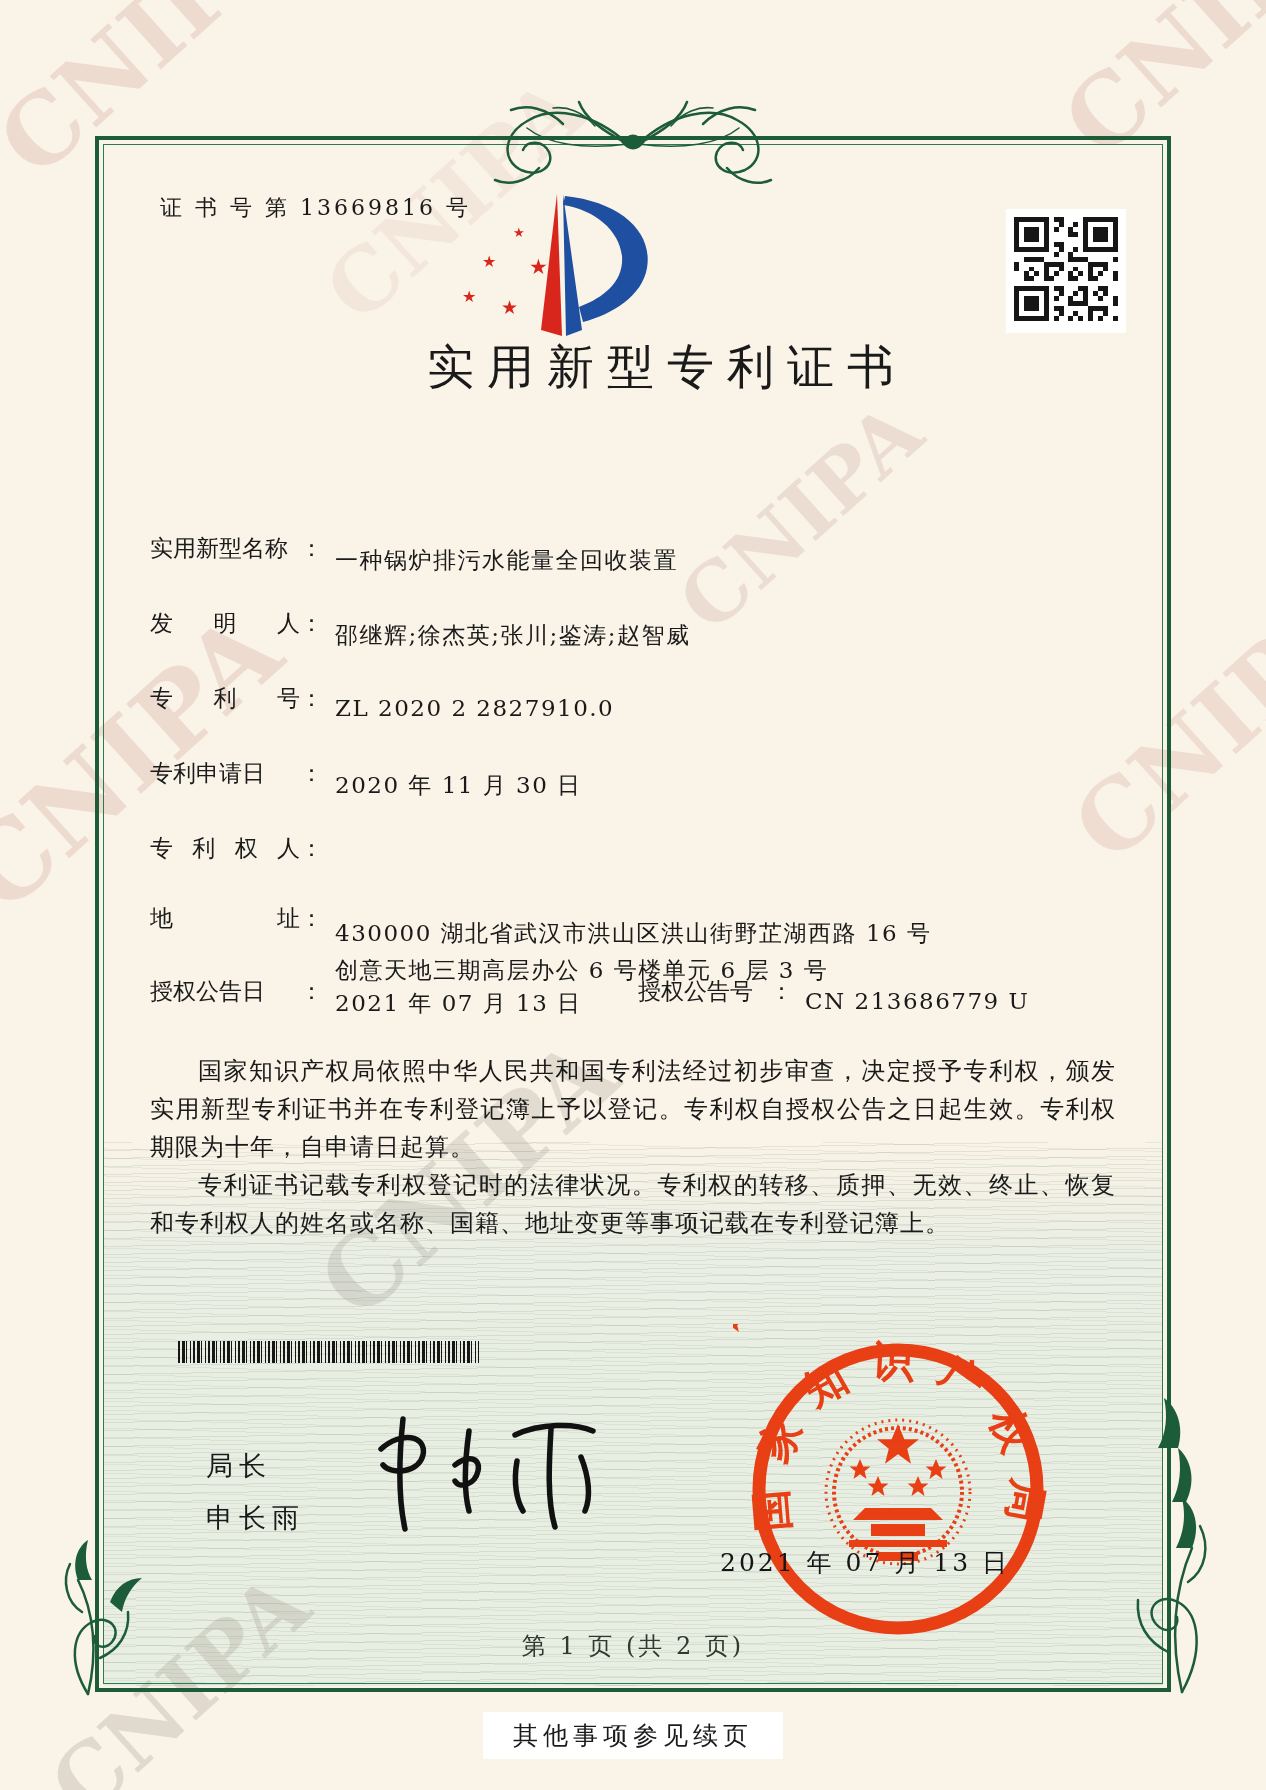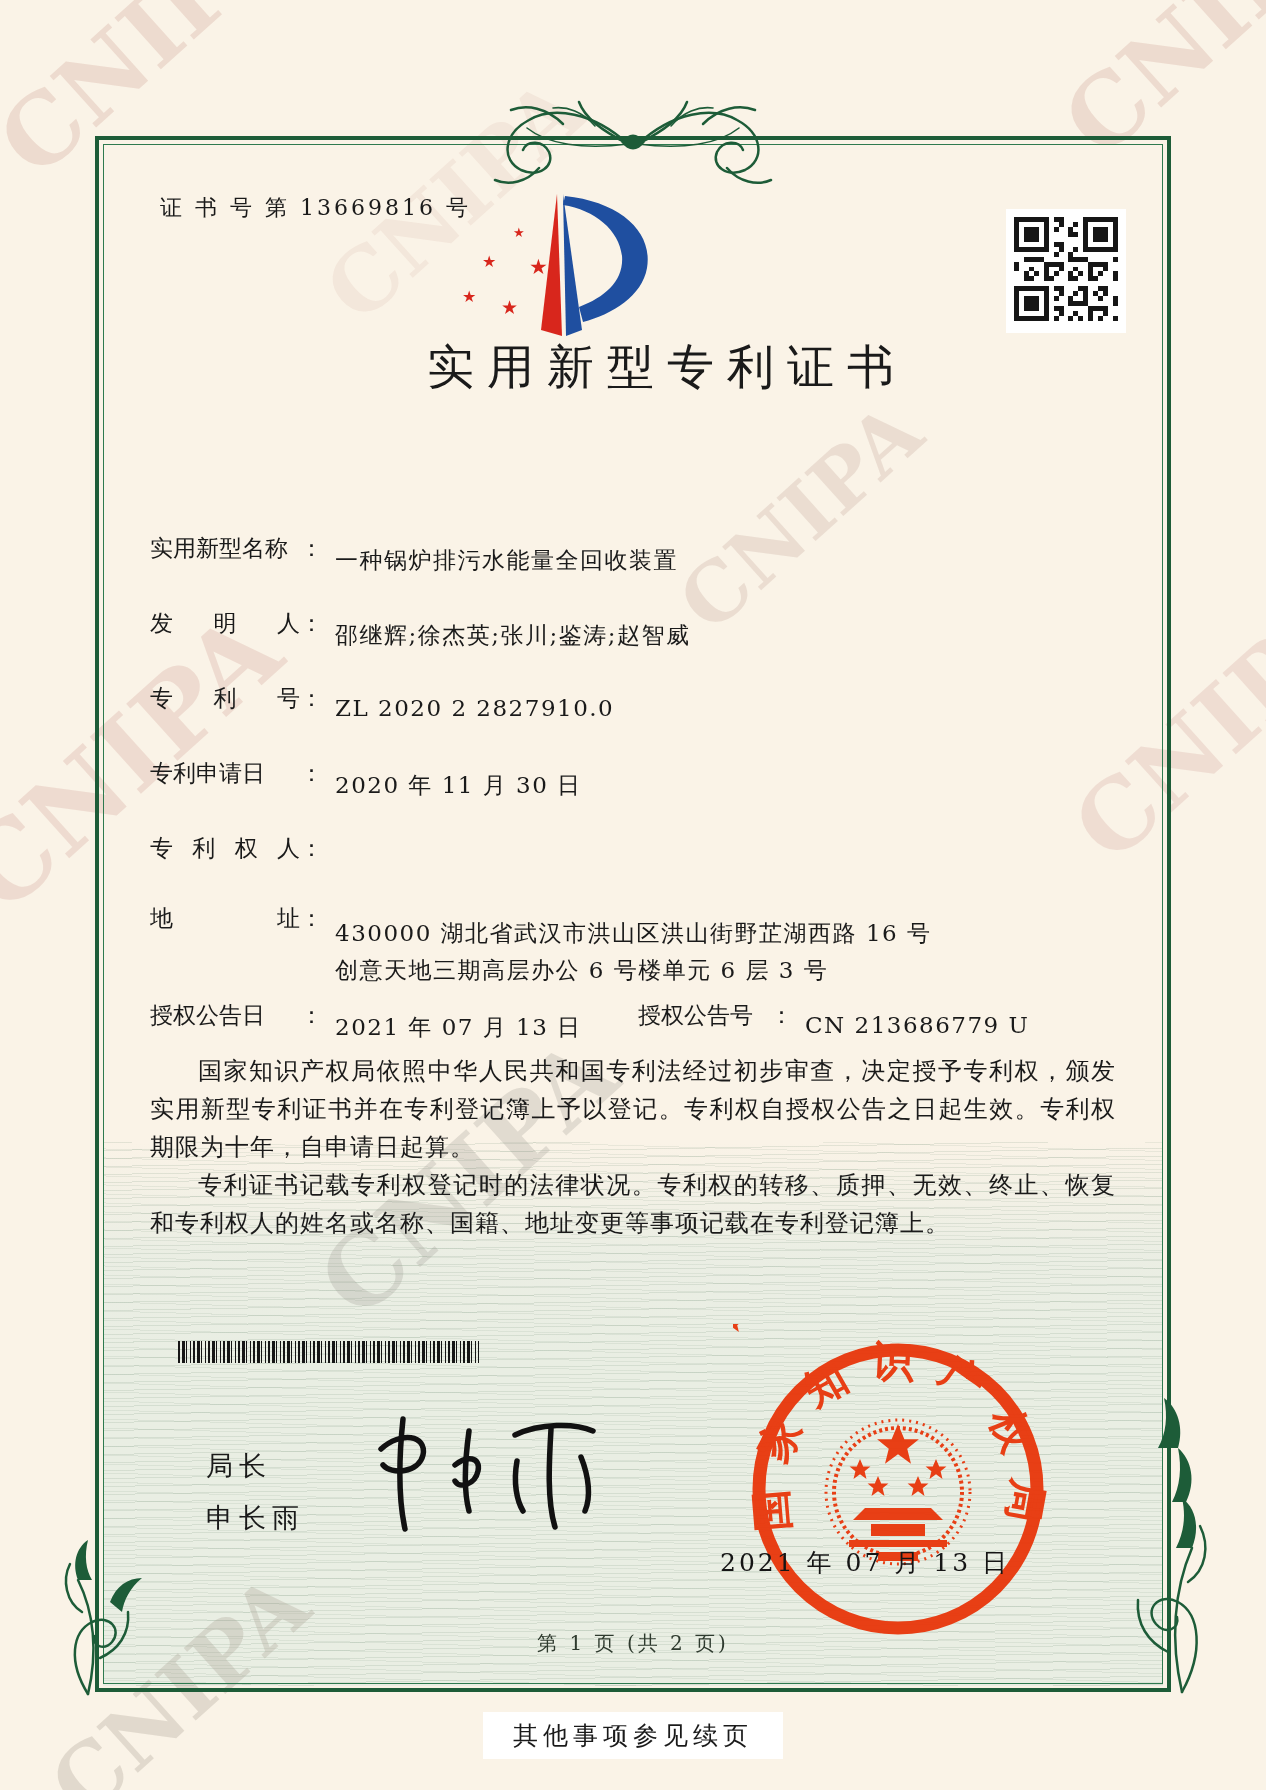--- a/index.html
+++ b/index.html
@@ -52,21 +52,21 @@
   .director{position:absolute;left:190px;top:1448px;z-index:5;
             font-family:"Liberation Sans","DejaVu Sans",sans-serif;font-size:27px;letter-spacing:6px;margin-left:16px;}
   .director div{margin-bottom:16px;}
 
   .signature{position:absolute;left:365px;top:1405px;z-index:5;}
   .seal{position:absolute;left:733px;top:1324px;z-index:5;opacity:.96;}
   .sealdate{position:absolute;left:690px;top:1546px;width:350px;text-align:center;
             font-size:25px;letter-spacing:3px;color:#151515;z-index:6;}
 
   .pagefooter{position:absolute;left:0;width:1266px;top:1630px;text-align:center;
-              font-size:20px;letter-spacing:3px;color:#2e3a2e;z-index:5;}
+              font-size:24px;letter-spacing:3px;color:#2e3a2e;z-index:5;}
   .note{position:absolute;left:50%;transform:translateX(-50%);top:1712px;background:#ffffff;
         padding:7px 30px;font-size:25px;letter-spacing:5px;z-index:5;}
 
   .ornament{position:absolute;z-index:5;pointer-events:none;}
 </style>
 </head>
 <body>
 
 <div class="page">
 
@@ -247,21 +247,21 @@
   </div>
   <div class="frow" style="top:833px">
     <span class="flabel spread">专利权人</span>
       <span class="fcolon">：</span>
   </div>
   <div class="frow" style="top:903px">
     <span class="flabel spread">地址</span>
       <span class="fcolon">：</span>
     <span class="fvalue addrval">430000 湖北省武汉市洪山区洪山街野芷湖西路 16 号创意天地三期高层办公 6 号楼单元 6 层 3 号</span>
   </div>
-  <div class="frow" style="top:1000px">
+  <div class="frow" style="top:976px">
     <span class="flabel">授权公告日</span>
       <span class="fcolon">：</span>
     <span class="fvalue" style="width:262px">2021 年 07 月 13 日</span>
     <span class="flabel" style="margin-left:41px;width:132px">授权公告号</span>
       <span class="fcolon">：</span>
     <span class="fvalue">CN 213686779 U</span>
   </div>
 
   <div class="paras">
     <p>国家知识产权局依照中华人民共和国专利法经过初步审查，决定授予专利权，颁发实用新型专利证书并在专利登记簿上予以登记。专利权自授权公告之日起生效。专利权期限为十年，自申请日起算。</p>

